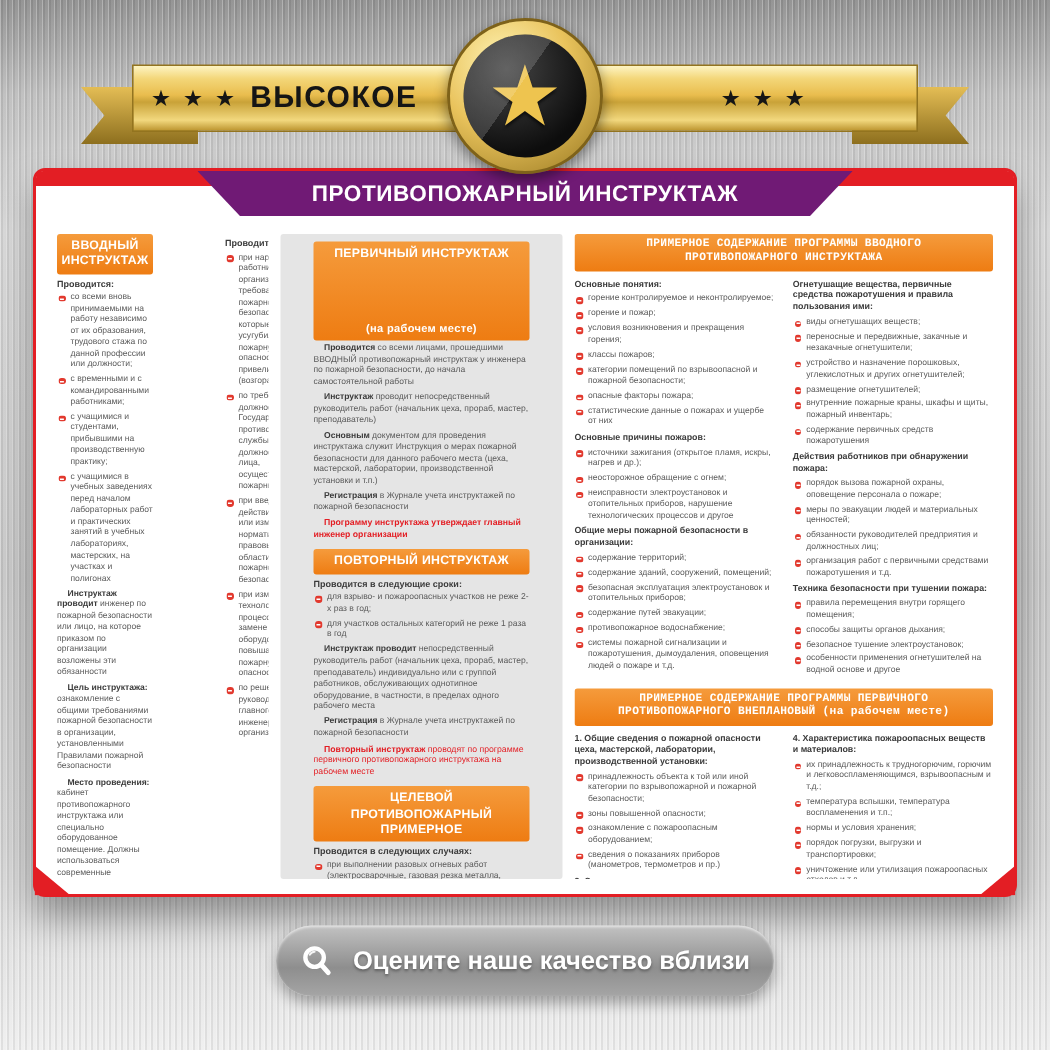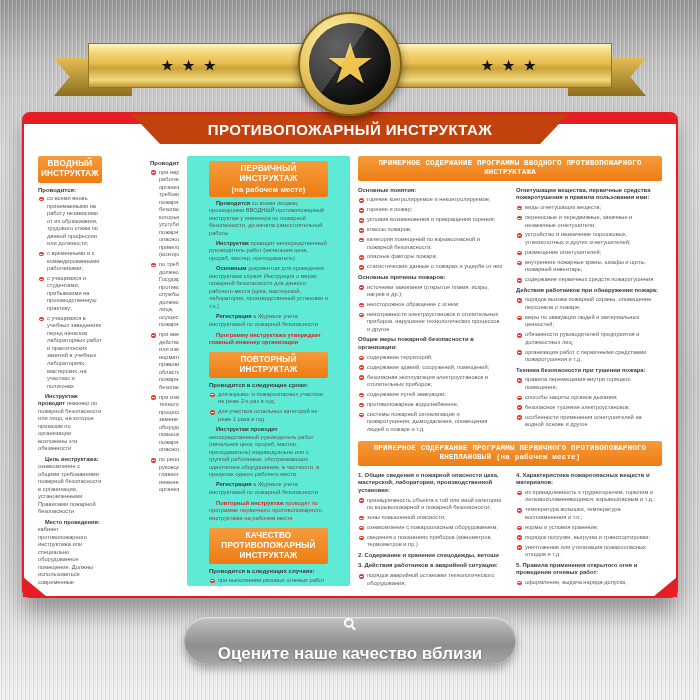--- a/index.html
+++ b/index.html
@@ -37,67 +37,68 @@
   .poster { position:absolute; top:112px; left:22px; width:656px; height:486px;
     background:#fff; border:2px solid #e31e24; border-radius:8px;
     box-shadow:0 14px 24px rgba(0,0,0,.35); z-index:2; }
   .corner { position:absolute; width:24px; height:20px; background:#e31e24; }
   .corner.bl { left:-1px; bottom:-1px; clip-path:polygon(0 0,0 100%,100% 100%); }
   .corner.br { right:-1px; bottom:-1px; clip-path:polygon(100% 0,100% 100%,0 100%); }
   .poster-head { position:relative; height:34px; }
   .poster-head::before { content:''; position:absolute; top:0; left:0; right:0; height:10px;
     background:#e31e24; border-radius:5px 5px 0 0; }
   .title-plate { position:absolute; top:0; left:50%; transform:translateX(-50%);
-    width:67%; height:30px; background:#c2410c;
+    width:67%; height:30px; background:#701a75;
     clip-path:polygon(0 0,100% 0,93.5% 100%,6.5% 100%);
     display:flex; align-items:center; justify-content:center; }
   .title-plate h1 { color:#fff; font-size:15px; font-weight:bold; letter-spacing:.4px; }
   .poster-body { display:flex; gap:8px; padding:8px 14px 10px; height:calc(100% - 34px); }
   .col { overflow:hidden; }
   .col1 { width:141px; display:flex; flex-direction:row;gap:48px; }
-  .col2 { width:163px; background:#5eead4; padding:5px 22px 6px; border-radius:2px; }
+  .col2 { width:188px; background:#e5e5e5; padding:5px 22px 6px; border-radius:2px; }
   .col3 { flex:1; }
   .oh { background:linear-gradient(180deg,#f59b3c,#ee7c12); color:#fff; font-weight:bold;
     text-align:center; font-size:8.2px; line-height:1.25; padding:3px 3px; border-radius:2px;
     letter-spacing:.2px; }
   .oh.big { font-size:7.5px; padding:3px 8px;font-family:Liberation Mono, monospace; }
-  .oh .sub { display:block; font-size:7.4px; }
+  .oh .sub { display:block; font-size:7.4px;margin-top:40px; }
   .lead { font-weight:bold; font-size:6px; color:#3b3b3b; margin:4px 0 2.5px; }
   ul { list-style:none; margin:0 0 2px; }
   li { position:relative; padding-left:9px; font-size:5.7px; line-height:1.32; color:#5a5a5a; margin-bottom:2.4px; }
   li::before { content:''; position:absolute; left:1px; top:1.8px; width:4.6px; height:4.6px;
     border-radius:50%; background-color:#e2392e;
     background-image:linear-gradient(#fff,#fff); background-size:2.6px 1px;
     background-position:center; background-repeat:no-repeat; }
   .para { font-size:5.7px; line-height:1.32; color:#5a5a5a; margin:2.8px 0; text-indent:7px; }
   .para b { color:#3b3b3b; }
   .note { color:#e31e24; font-weight:bold; font-size:5.8px; line-height:1.3; margin:3.5px 0 4px; text-indent:7px; }
   .note .nt { font-weight:normal; }
   .gh { font-weight:bold; font-size:5.9px; line-height:1.3; color:#3b3b3b; margin:3px 0 2px; }
   .twocol { display:flex; gap:12px; margin-top:3px; }
   .twocol > div { flex:1; min-width:0; }
   .sec { margin-bottom:5px; }
   
   .pill { position:absolute; top:617px; left:50%; transform:translateX(-50%);
     width:332px; height:47px; border-radius:24px; z-index:2;
     background:linear-gradient(180deg,#c2c2c2,#8e8e8e 60%,#a5a5a5);
     box-shadow:inset 0 1px 2px rgba(255,255,255,.65), 0 5px 9px rgba(0,0,0,.30);
-    display:flex; align-items:center; gap:12px; padding:0 16px; border:none; cursor:pointer;flex-direction:column; }
+    display:flex; align-items:center; gap:12px; padding:0 16px; border:none; cursor:pointer; }
   .pill .label { color:#fff; font-size:17px; font-weight:bold; text-shadow:0 1px 2px rgba(0,0,0,.35); white-space:nowrap; }
 </style>
 </head>
 <body>
 
 <div class="stage">
 
   <div class="tail left"></div>
   <div class="tail right"></div>
   <div class="ribbon">
     <div class="half">
       <span class="stars">★ ★ ★</span>
+      <span>ВЫСОКОЕ</span>
     </div>
     <div class="spacer"></div>
     <div class="half">
       <span class="stars">★ ★ ★</span>
     </div>
   </div>
   <div class="medallion">
     <div class="inner">
       <span class="star">★</span>
     </div>
@@ -158,21 +159,21 @@
           <p class="lead">Проводится в следующие сроки:</p>
           <ul>
             <li>для взрыво- и пожароопасных участков не реже 2-х раз в год;</li>
             <li>для участков остальных категорий не реже 1 раза в год</li>
           </ul>
           <p class="para"><b>Инструктаж проводит</b><span> непосредственный руководитель работ (начальник цеха, прораб, мастер, преподаватель) индивидуально или с группой работников, обслуживающих однотипное оборудование, в частности, в пределах одного рабочего места</span></p>
           <p class="para"><b>Регистрация</b><span> в Журнале учета инструктажей по пожарной безопасности</span></p>
           <p class="note"><span>Повторный инструктаж</span><span class="nt"> проводят по программе первичного противопожарного инструктажа на рабочем месте</span></p>
         </div>
         <div class="sec">
-          <div class="oh">КАЧЕСТВО ПРОТИВОПОЖАРНЫЙ ИНСТРУКТАЖ</div>
+          <div class="oh">ЦЕЛЕВОЙ ПРОТИВОПОЖАРНЫЙ ПРИМЕРНОЕ</div>
           <p class="lead">Проводится в следующих случаях:</p>
           <ul>
             <li>при выполнении разовых огневых работ (электросварочные, газовая резка металла, сжигание горючих отходов);</li>
             <li>при наполнении емкостей легковоспламеняющимися (ЛВЖ) и горючими (ГЖ) жидкостями</li>
             <li>при проведении массовых мероприятий</li>
           </ul>
           <p class="para"><b>Инструктаж проводит</b><span> непосредственный руководитель работ (начальник цеха, прораб, мастер, преподаватель) либо индивидуально, либо с группой работников, которым поручено выполнение указанных работ</span></p>
 
         </div>
       </div>

